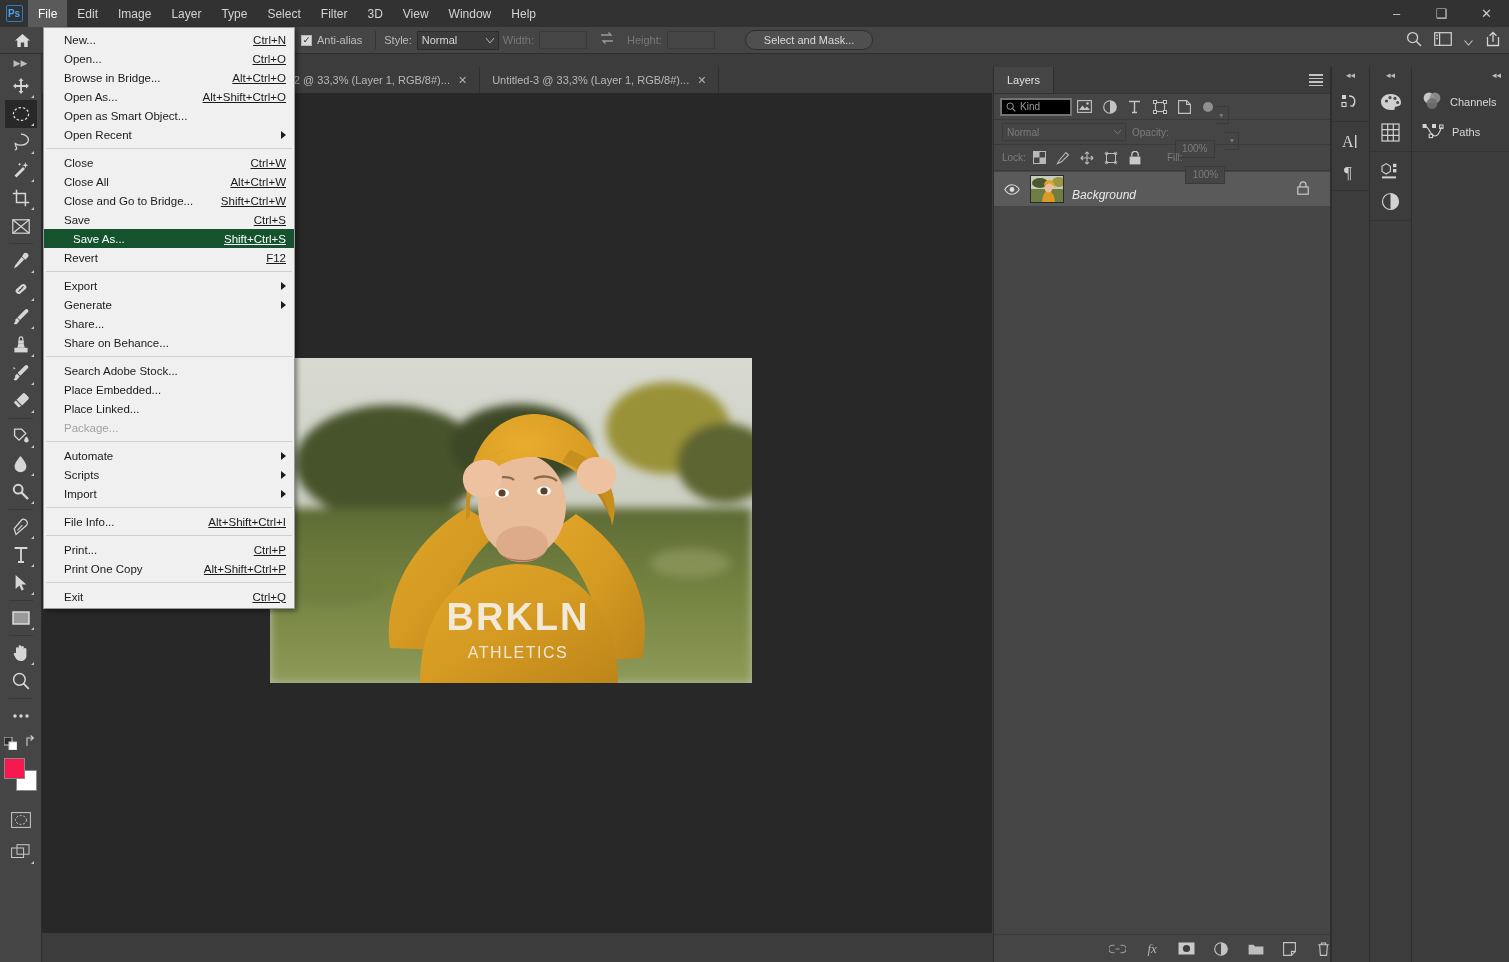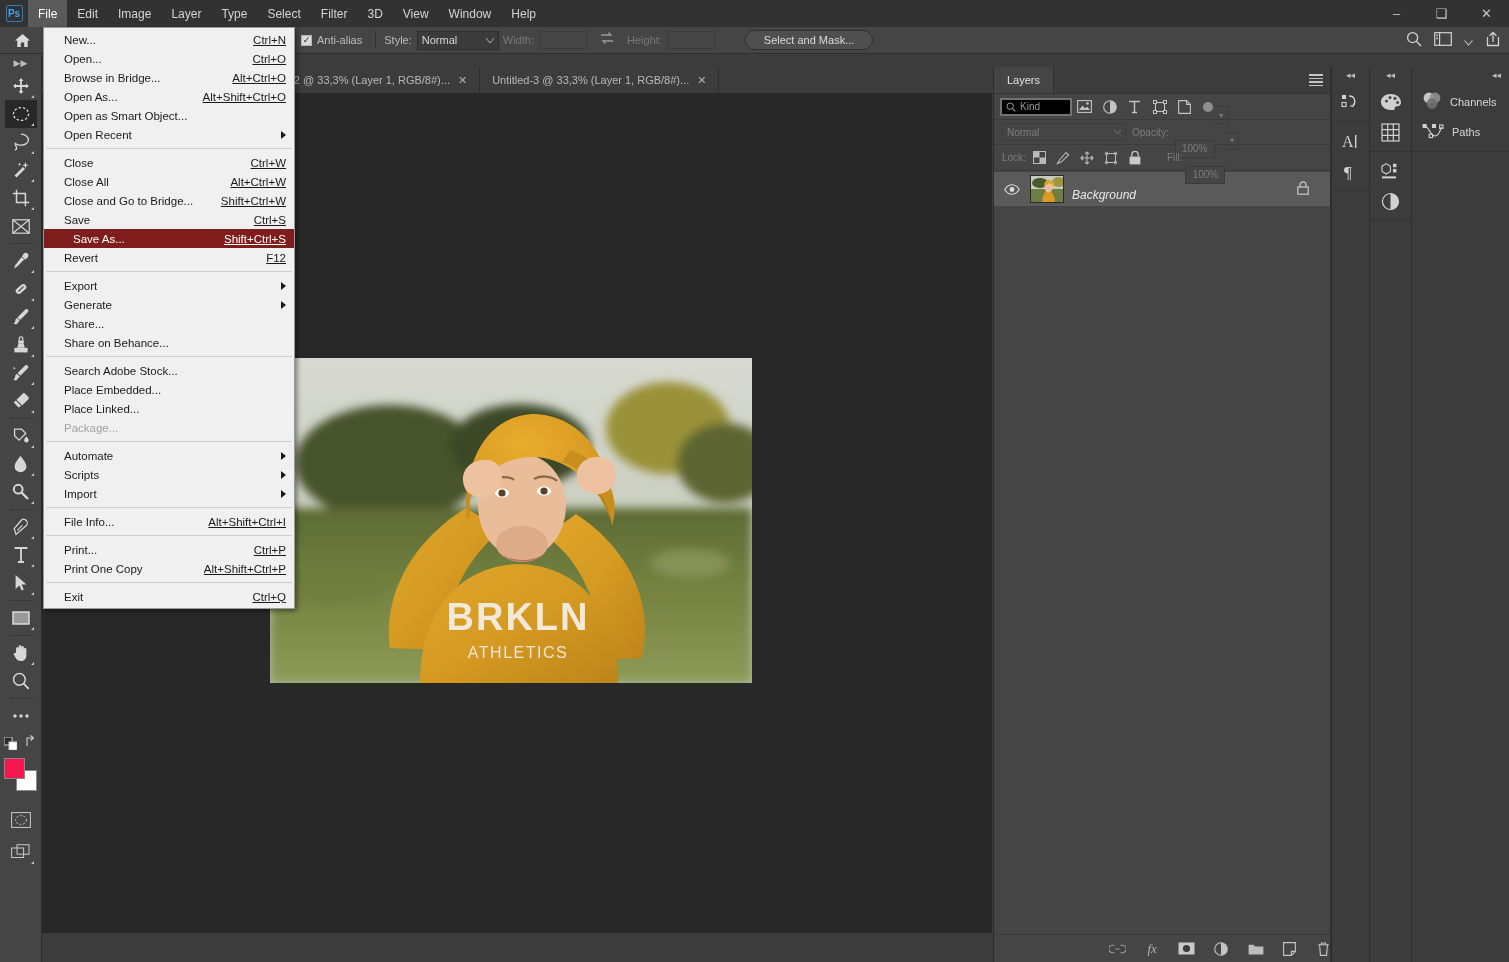--- a/index.html
+++ b/index.html
@@ -232,21 +232,21 @@
   .dd-item {
     height: 19px; display: flex; align-items: center;
     padding: 0 8px 0 20px; color: #1a1a1a; font-size: 11.5px; white-space: nowrap;
   }
   .dd-item .lbl { flex: 1; }
   .dd-item .sc { color: #1a1a1a; font-size: 11.5px; margin-left: 18px; text-decoration: underline; }
   .dd-item .arrow {
     width: 0; height: 0; border-top: 4px solid transparent; border-bottom: 4px solid transparent;
     border-left: 5px solid #1a1a1a; margin-left: 10px;
   }
-  .dd-item.sel { background: #7f1d1d; padding-left: 29px; }
+  .dd-item.sel { background: #14532d; padding-left: 29px; }
   .dd-item.sel .lbl, .dd-item.sel .sc { color: #ffffff; }
   .dd-item.disabled .lbl { color: #a2a2a2; }
   .dd-sep { height: 1px; background: #cfcfcf; margin: 4px 2px; }
 </style>
 </head>
 <body>
 
 <div class="app">
 
   <div class="titlebar">

